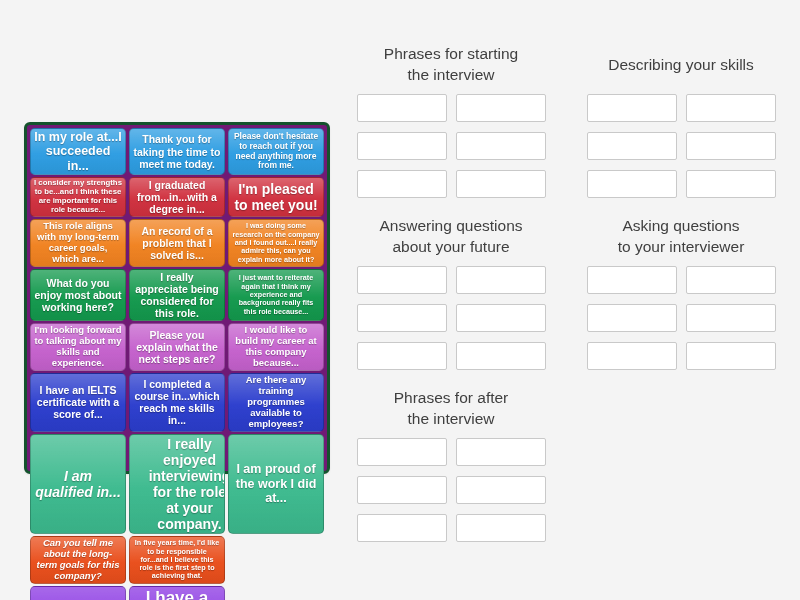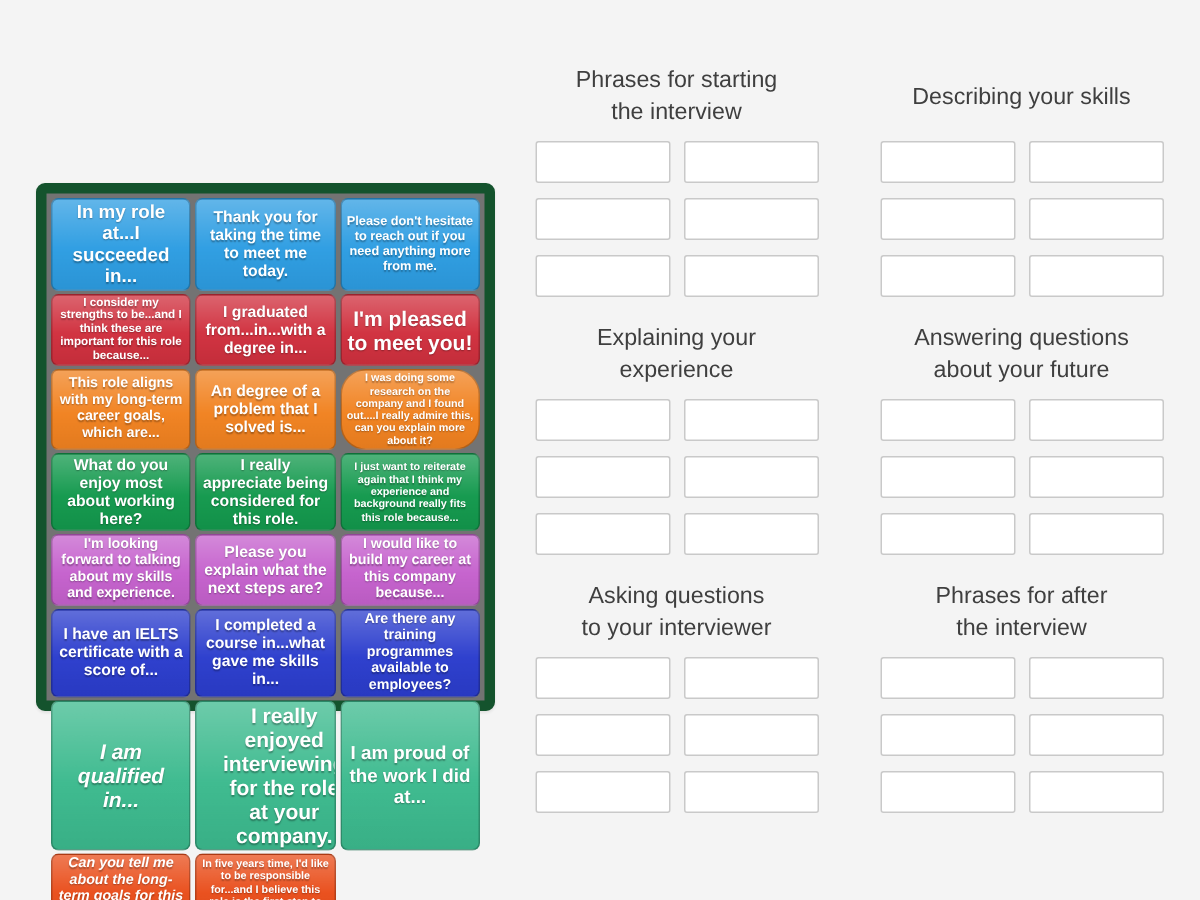--- a/index.html
+++ b/index.html
@@ -6,22 +6,22 @@
   body{
     width:800px;height:600px;position:relative;overflow:hidden;
     background:#f4f4f4;
     font-family:"Liberation Sans",sans-serif;
   }
   .stage{position:absolute;inset:0;}
 
   
   .pool{
     position:absolute;left:24px;top:122px;width:306px;height:352px;
-    box-sizing:border-box;background:#737373;
-    border:7px solid #14532d;border-radius:6px;
+    box-sizing:border-box;background:#701a75;
+    border:3px solid #14532d;border-radius:6px;
     box-shadow:0 1px 2px rgba(0,0,0,0.08);
     padding:3px;display:flex;flex-direction:column;gap:2px;
   }
   .pool-row{display:grid;grid-template-columns:repeat(3,1fr);gap:3px;flex:1;}
   .tile{
     box-sizing:border-box;border-radius:5px;
     border:1px solid rgba(0,0,0,0.22);
     color:#ffffff;font-weight:bold;text-align:center;
     display:flex;align-items:center;justify-content:center;
     padding:1px 3px;line-height:1.15;overflow:hidden;
@@ -59,36 +59,36 @@
         <div class="tile" style="background: linear-gradient(rgba(255, 255, 255, 0.25), rgba(255, 255, 255, 0.02) 55%, rgba(0, 0, 0, 0.06)), rgb(45, 157, 226); font-size: 10.5px;">Thank you for taking the time to meet me today.</div>
         <div class="tile" style="background: linear-gradient(rgba(255, 255, 255, 0.25), rgba(255, 255, 255, 0.02) 55%, rgba(0, 0, 0, 0.06)), rgb(45, 157, 226); font-size: 8.5px;">Please don't hesitate to reach out if you need anything more from me.</div>
       </div>
       <div class="pool-row">
         <div class="tile" style="background: linear-gradient(rgba(255, 255, 255, 0.25), rgba(255, 255, 255, 0.02) 55%, rgba(0, 0, 0, 0.06)), rgb(208, 48, 62); font-size: 7.8px;">I consider my strengths to be...and I think these are important for this role because...</div>
         <div class="tile" style="background: linear-gradient(rgba(255, 255, 255, 0.25), rgba(255, 255, 255, 0.02) 55%, rgba(0, 0, 0, 0.06)), rgb(208, 48, 62); font-size: 10.5px;">I graduated from...in...with a degree in...</div>
         <div class="tile" style="background: linear-gradient(rgba(255, 255, 255, 0.25), rgba(255, 255, 255, 0.02) 55%, rgba(0, 0, 0, 0.06)), rgb(208, 48, 62); font-size: 14px;">I'm pleased to meet you!</div>
       </div>
       <div class="pool-row">
         <div class="tile" style="background: linear-gradient(rgba(255, 255, 255, 0.25), rgba(255, 255, 255, 0.02) 55%, rgba(0, 0, 0, 0.06)), rgb(241, 130, 32); font-size: 9.5px;">This role aligns with my long-term career goals, which are...</div>
-        <div class="tile" style="background: linear-gradient(rgba(255, 255, 255, 0.25), rgba(255, 255, 255, 0.02) 55%, rgba(0, 0, 0, 0.06)), rgb(241, 130, 32); font-size: 10.5px;">An degree of a problem that I solved is...</div>
-        <div class="tile" style="background: linear-gradient(rgba(255, 255, 255, 0.25), rgba(255, 255, 255, 0.02) 55%, rgba(0, 0, 0, 0.06)), rgb(241, 130, 32); font-size: 7.2px; border-radius: 17px;">I was doing some research on the company and I found out....I really admire this, can you explain more about it?</div>
+        <div class="tile" style="background: linear-gradient(rgba(255, 255, 255, 0.25), rgba(255, 255, 255, 0.02) 55%, rgba(0, 0, 0, 0.06)), rgb(241, 130, 32); font-size: 10.5px;">An record of a problem that I solved is...</div>
+        <div class="tile" style="background: linear-gradient(rgba(255, 255, 255, 0.25), rgba(255, 255, 255, 0.02) 55%, rgba(0, 0, 0, 0.06)), rgb(241, 130, 32); font-size: 7.2px;">I was doing some research on the company and I found out....I really admire this, can you explain more about it?</div>
       </div>
       <div class="pool-row">
         <div class="tile" style="background: linear-gradient(rgba(255, 255, 255, 0.25), rgba(255, 255, 255, 0.02) 55%, rgba(0, 0, 0, 0.06)), rgb(19, 153, 77); font-size: 10.5px;">What do you enjoy most about working here?</div>
         <div class="tile" style="background: linear-gradient(rgba(255, 255, 255, 0.25), rgba(255, 255, 255, 0.02) 55%, rgba(0, 0, 0, 0.06)), rgb(19, 153, 77); font-size: 10.5px;">I really appreciate being considered for this role.</div>
         <div class="tile" style="background: linear-gradient(rgba(255, 255, 255, 0.25), rgba(255, 255, 255, 0.02) 55%, rgba(0, 0, 0, 0.06)), rgb(19, 153, 77); font-size: 7.2px;">I just want to reiterate again that I think my experience and background really fits this role because...</div>
       </div>
       <div class="pool-row">
         <div class="tile" style="background: linear-gradient(rgba(255, 255, 255, 0.25), rgba(255, 255, 255, 0.02) 55%, rgba(0, 0, 0, 0.06)), rgb(197, 97, 205); font-size: 9.5px;">I'm looking forward to talking about my skills and experience.</div>
         <div class="tile" style="background: linear-gradient(rgba(255, 255, 255, 0.25), rgba(255, 255, 255, 0.02) 55%, rgba(0, 0, 0, 0.06)), rgb(197, 97, 205); font-size: 10.5px;">Please you explain what the next steps are?</div>
         <div class="tile" style="background: linear-gradient(rgba(255, 255, 255, 0.25), rgba(255, 255, 255, 0.02) 55%, rgba(0, 0, 0, 0.06)), rgb(197, 97, 205); font-size: 9.5px;">I would like to build my career at this company because...</div>
       </div>
       <div class="pool-row">
         <div class="tile" style="background: linear-gradient(rgba(255, 255, 255, 0.25), rgba(255, 255, 255, 0.02) 55%, rgba(0, 0, 0, 0.06)), rgb(43, 61, 205); font-size: 10.5px;">I have an IELTS certificate with a score of...</div>
-        <div class="tile" style="background: linear-gradient(rgba(255, 255, 255, 0.25), rgba(255, 255, 255, 0.02) 55%, rgba(0, 0, 0, 0.06)), rgb(43, 61, 205); font-size: 10.5px;">I completed a course in...what gave me skills in...</div>
+        <div class="tile" style="background: linear-gradient(rgba(255, 255, 255, 0.25), rgba(255, 255, 255, 0.02) 55%, rgba(0, 0, 0, 0.06)), rgb(43, 61, 205); font-size: 10.5px;">I completed a course in...which reach me skills in...</div>
         <div class="tile" style="background: linear-gradient(rgba(255, 255, 255, 0.25), rgba(255, 255, 255, 0.02) 55%, rgba(0, 0, 0, 0.06)), rgb(43, 61, 205); font-size: 9.5px;">Are there any training programmes available to employees?</div>
       </div>
       <div class="pool-row">
         <div class="tile" style="background: linear-gradient(rgba(255, 255, 255, 0.25), rgba(255, 255, 255, 0.02) 55%, rgba(0, 0, 0, 0.06)), rgb(60, 186, 142); font-size: 14px; font-style: italic;">I am qualified in...</div>
         <div class="tile" style="background: linear-gradient(rgba(255, 255, 255, 0.25), rgba(255, 255, 255, 0.02) 55%, rgba(0, 0, 0, 0.06)), rgb(60, 186, 142); font-size: 14px; padding-left: 28px;">I really enjoyed interviewing for the role at your company.</div>
         <div class="tile" style="background: linear-gradient(rgba(255, 255, 255, 0.25), rgba(255, 255, 255, 0.02) 55%, rgba(0, 0, 0, 0.06)), rgb(60, 186, 142); font-size: 12.5px;">I am proud of the work I did at...</div>
       </div>
       <div class="pool-row">
         <div class="tile" style="background: linear-gradient(rgba(255, 255, 255, 0.25), rgba(255, 255, 255, 0.02) 55%, rgba(0, 0, 0, 0.06)), rgb(233, 78, 27); font-size: 9.5px; font-style: italic;">Can you tell me about the long-term goals for this company?</div>
         <div class="tile" style="background: linear-gradient(rgba(255, 255, 255, 0.25), rgba(255, 255, 255, 0.02) 55%, rgba(0, 0, 0, 0.06)), rgb(233, 78, 27); font-size: 7.2px;">In five years time, I'd like to be responsible for...and I believe this role is the first step to achieving that.</div>
@@ -109,34 +109,20 @@
           <div class="slot"></div>
           <div class="slot"></div>
           <div class="slot"></div>
           <div class="slot"></div>
           <div class="slot"></div>
         </div>
       </div>
       <div class="group">
         <div class="group-title">
           <div>Describing your skills</div>
-        </div>
-        <div class="slots">
-          <div class="slot"></div>
-          <div class="slot"></div>
-          <div class="slot"></div>
-          <div class="slot"></div>
-          <div class="slot"></div>
-          <div class="slot"></div>
-        </div>
-      </div>
-      <div class="group">
-        <div class="group-title">
-          <div>Explaining your</div>
-          <div>experience</div>
         </div>
         <div class="slots">
           <div class="slot"></div>
           <div class="slot"></div>
           <div class="slot"></div>
           <div class="slot"></div>
           <div class="slot"></div>
           <div class="slot"></div>
         </div>
       </div>

